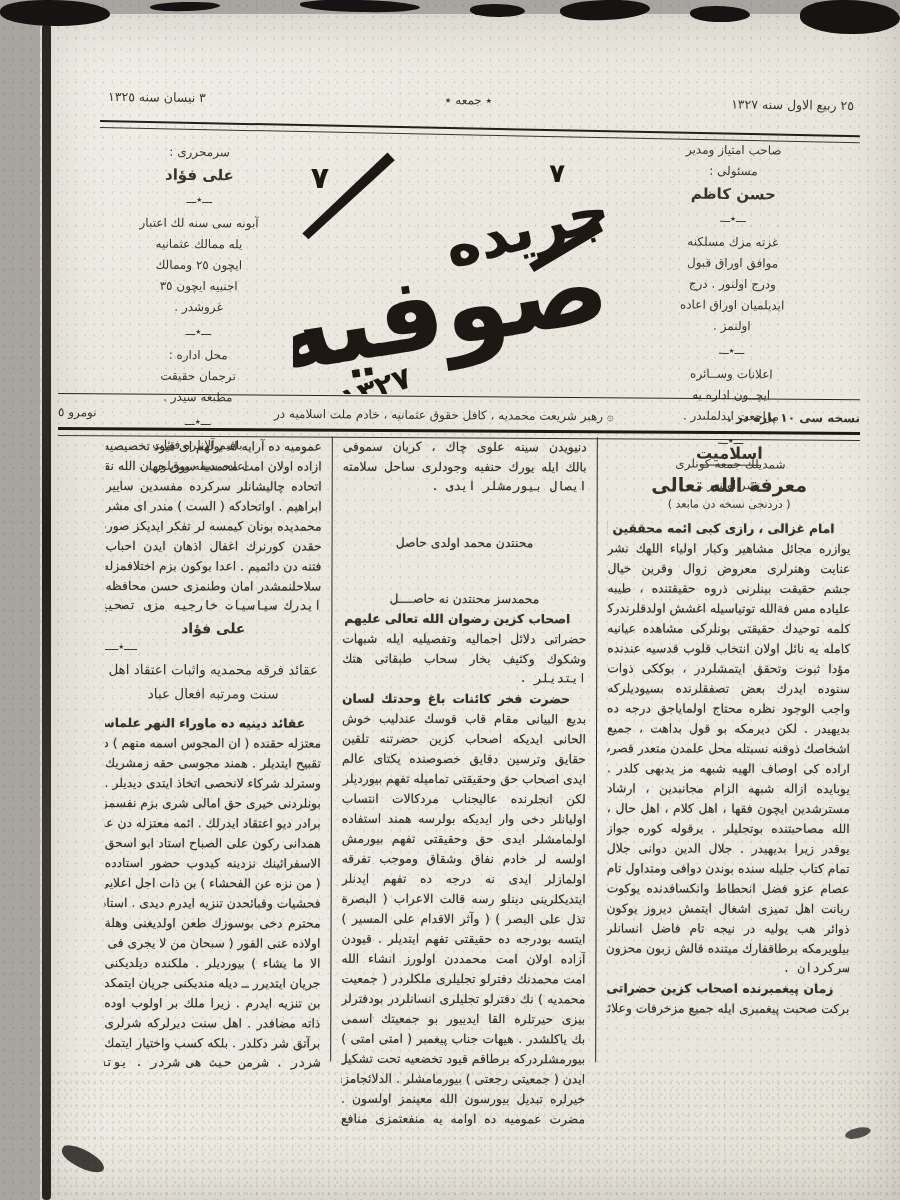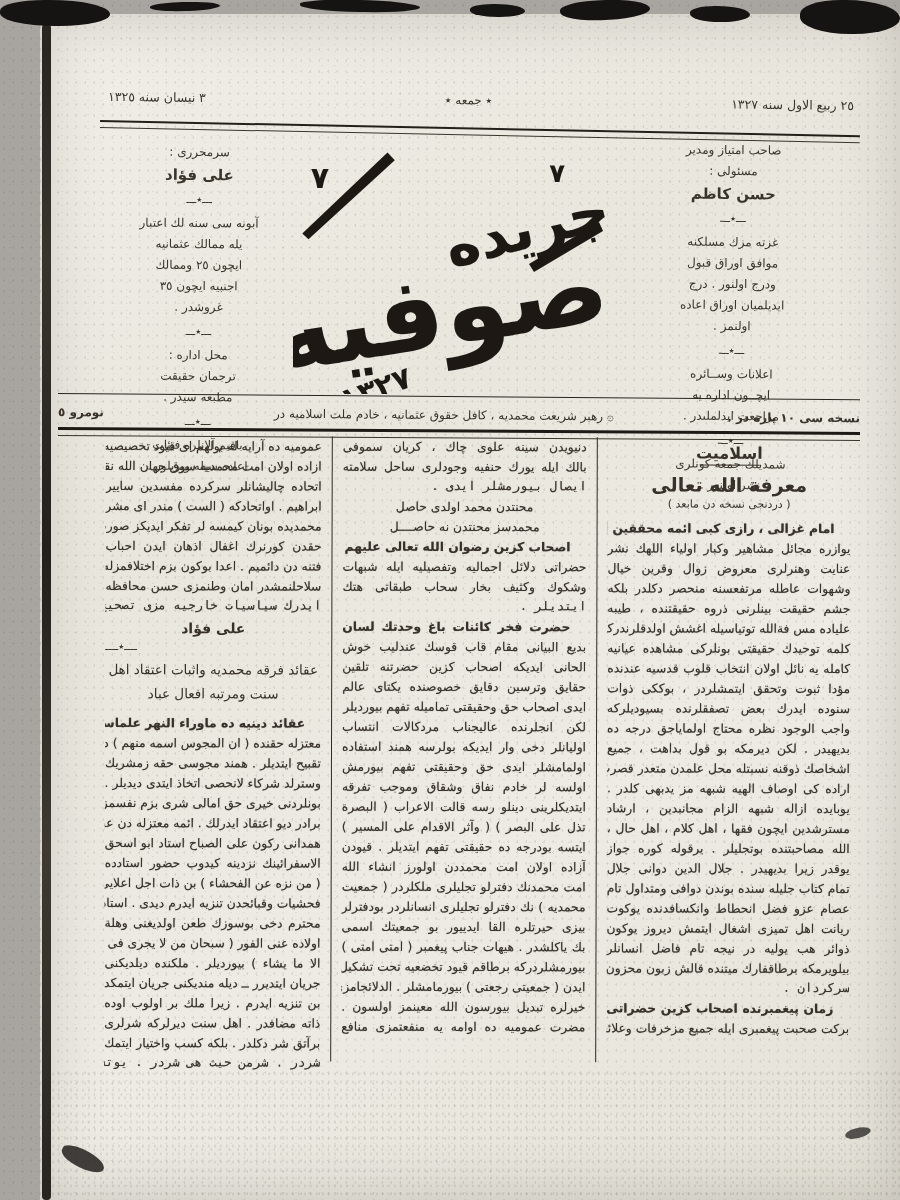--- a/index.html
+++ b/index.html
@@ -63,42 +63,42 @@
     position:absolute;top:393px;left:58px;right:40px;height:0;
     border-top:1.5px solid #2a251f;transform:rotate(.45deg);transform-origin:left center;
   }
   .motto-row{
     position:absolute;top:399px;left:58px;right:40px;height:25px;
     display:flex;align-items:center;direction:rtl;font-size:12px;color:#38322a;
     transform:rotate(.45deg);transform-origin:left center;
   }
   .motto-row .price{width:150px;font-weight:bold;}
   .motto-row .motto{flex:1;text-align:center;}
-  .motto-row .issue{width:120px;text-align:left;letter-spacing:4px;font-weight:bold;}
+  .motto-row .issue{width:120px;text-align:left;letter-spacing:4px;font-weight:normal;}
   .heavy-rule{
     position:absolute;top:427px;left:58px;right:40px;height:5px;
     border-top:3px solid #1d1915;border-bottom:1px solid #3a342b;
     transform:rotate(.35deg);transform-origin:left center;
   }
   
   .cols{
     position:absolute;top:437px;left:93px;right:40px;height:625px;
     display:flex;direction:rtl;transform:rotate(.15deg);
   }
   .col{box-sizing:border-box;padding:0 10px;color:#37312a;}
   .col-islamiyet{width:263px;}
   .col-middle{width:266px;border-left:1.5px solid #2e2922;border-right:1.5px solid #2e2922;}
   .col-akaid{width:236px;}
   .bline{
     font-size:12.3px;line-height:20px;direction:rtl;
     text-align:justify;text-align-last:justify;
     white-space:nowrap;overflow:hidden;
     text-shadow:0 0 .8px rgba(55,49,42,.55);
   }
-  .bline.center{text-align:right;text-align-last:center;}
+  .bline.center{text-align:right;text-align-last:center;margin-top:36px;}
   .bline.short{text-align:right;text-align-last:right;font-family:Liberation Mono, monospace;}
   .bline.indent{padding-right:16px;font-weight:bold;}
   .col-heading{font-size:16px;font-weight:bold;text-align:center;letter-spacing:2px;margin:6px 0 2px;}
   .sub-divider{width:60px;margin:2px auto;border-top:1.5px solid #37312a;}
   .col-subheading{font-size:19px;font-weight:bold;text-align:center;margin:8px 0 2px;}
   .col-continued{font-size:11px;text-align:center;margin:2px 0 8px;}
   .signature{font-size:14px;font-weight:bold;text-align:center;margin:4px 0;}
   .akaid-heading{font-size:13.5px;font-weight:normal;text-align:center;line-height:24px;margin:4px 0 8px;}
 </style>
 </head>
@@ -208,21 +208,20 @@
 
   <div class="col col-islamiyet">
     <div class="col-heading">اسلاميت</div>
     <div class="sub-divider"></div>
     <div class="col-subheading">معرفة الله تعالى</div>
     <div class="col-continued">( دردنجى نسخه دن مابعد )</div>
     <div>
         <div class="bline indent">امام غزالى ، رازى كبى ائمه محققين ايله</div>
         <div class="bline">يوازره مجائل مشاهير وكبار اولياء اللهك نشر</div>
         <div class="bline">عنايت وهنرلرى معروض زوال وقرين خيال</div>
-        <div class="bline">وشهوات عاطله مرتفعسنه منحصر دكلدر بلكه</div>
         <div class="bline">جشم حقيقت بينلرنى ذروه حقيقتنده ، طيبه</div>
         <div class="bline">علياده مس فةالله توتياسيله اغشش اولدقلرندركه</div>
         <div class="bline">كلمه توحيدك حقيقتى بونلركى مشاهده عيانيه</div>
         <div class="bline">كامله يه نائل اولان انتخاب قلوب قدسيه عندنده</div>
         <div class="bline">مؤدا ثبوت وتحقق ايتمشلردر ، بوككى ذوات</div>
         <div class="bline">سنوده ايدرك بعض تصفقلرنده بسيوديلركه</div>
         <div class="bline">واجب الوجود نظره محتاج اولماياجق درجه ده</div>
         <div class="bline">بديهيدر . لكن ديرمكه بو قول بداهت ، جميع</div>
         <div class="bline">اشخاصك ذوقنه نسبتله محل علمدن متعدر قصرت</div>
         <div class="bline">اراده كى اوصاف الهيه شبهه مز يدبهى كلدر .</div>
@@ -254,20 +253,21 @@
         <div class="bline short">ايتديلر .</div>
         <div class="bline indent">حضرت فخر كائنات باغ وحدتك لسان</div>
         <div class="bline">بديع البيانى مقام قاب قوسك عندليب خوش</div>
         <div class="bline">الحانى ايديكه اصحاب كزين حضرتنه تلقين</div>
         <div class="bline">حقايق وترسين دقايق خصوصنده يكتاى عالم</div>
         <div class="bline">ايدى اصحاب حق وحقيقتى تماميله تفهم بيورديلر .</div>
         <div class="bline">لكن انجلرنده عاليجناب مردكالات انتساب</div>
         <div class="bline">اوليانلر دخى وار ايديكه بولرسه همند استفاده</div>
         <div class="bline">اولمامشلر ايدى حق وحقيقتى تفهم بيورمش</div>
         <div class="bline">اولسه لر خادم نفاق وشقاق وموجب تفرقه</div>
+        <div class="bline">اولمازلر ايدى نه درجه ده تفهم ايدنلر</div>
         <div class="bline">ايتديكلرينى دينلو رسه قالت الاعراب ( البصرة</div>
         <div class="bline">تذل على البصر ) ( وآثر الاقدام على المسير )</div>
         <div class="bline">ايتسه بودرجه ده حقيقتى تفهم ايتديلر . قيودن</div>
         <div class="bline">آزاده اولان امت محمددن اولورز انشاء الله</div>
         <div class="bline">امت محمدنك دفترلو تجليلرى ملكلردر ( جمعيت</div>
         <div class="bline">محمديه ) نك دفترلو تجليلرى انسانلردر بودفترلر</div>
         <div class="bline">بيزى حيرتلره القا ايدييور بو جمعيتك اسمى</div>
         <div class="bline">بك ياكلشدر . هيهات جناب پيغمبر ( امتى امتى )</div>
         <div class="bline">بيورمشلردركه برطاقم قيود تخضعيه تحت تشكيل</div>
         <div class="bline">ايدن ( جمعيتى رجعتى ) بيورمامشلر . الدلائجامزى</div>

